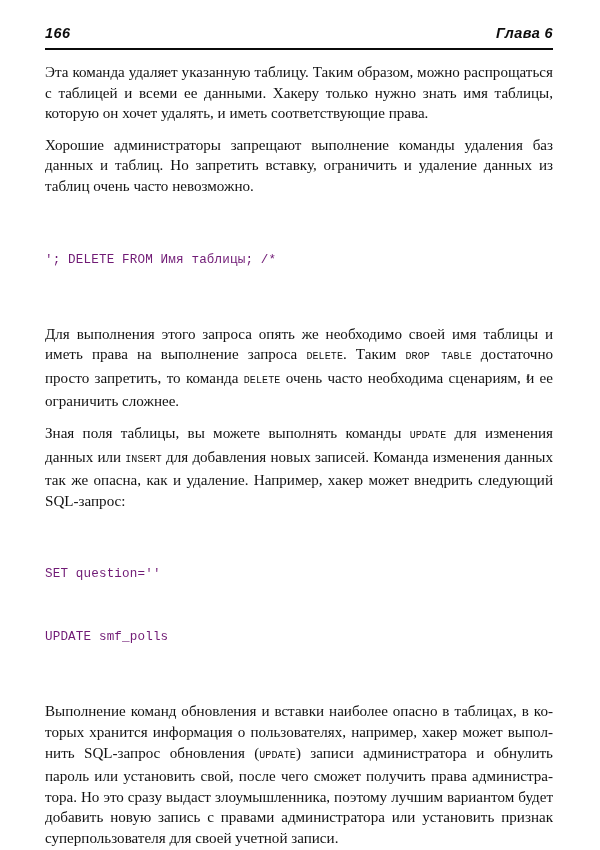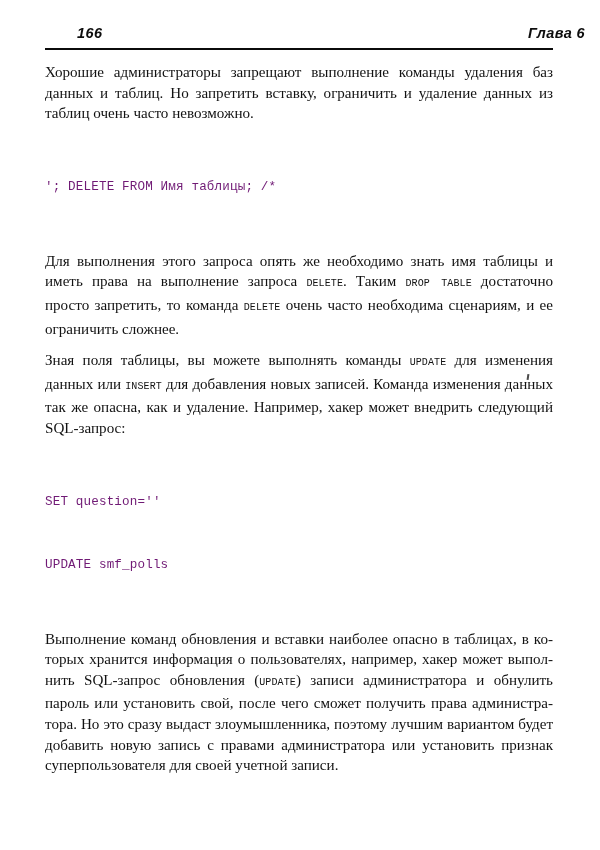--- a/index.html
+++ b/index.html
@@ -31,21 +31,20 @@
     width: 508px;
     display: flex;
     align-items: flex-start;
     justify-content: space-between;
     font-family: "Liberation Sans", "DejaVu Sans", sans-serif;
     font-weight: bold;
     font-style: italic;
     font-size: 14.5px;
     letter-spacing: 0.4px;
     color: #0d0d0d;
-    margin-left: 32px;
   }
   .running-head .folio { line-height: 1; }
   .running-head .chapter { line-height: 1; }
 
   .head-rule {
     position: absolute;
     top: 48px;
     left: 45px;
     width: 508px;
     height: 2.4px;
@@ -108,28 +107,29 @@
 <div class="page">
 
   <div class="running-head">
     <span class="folio">166</span>
     <span class="chapter">Глава 6</span>
   </div>
   <div class="head-rule"></div>
 
   <div class="column">
 
+    <p class="para">Эта команда удаляет указанную таблицу. Таким образом, можно распро­щаться с таблицей и всеми ее данными. Хакеру только нужно знать имя таб­лицы, которую он хочет удалять, и иметь соответствующие права.</p>
 
     <p class="para">Хорошие администраторы запрещают выполнение команды удаления баз данных и таблиц. Но запретить вставку, ограничить и удаление данных из таблиц очень часто невозможно.</p>
 
     <div class="code">
       <span class="cl">'; DELETE FROM Имя таблицы; /*</span>
     </div>
 
-    <p class="para"><span>Для выполнения этого запроса опять же необходимо знать имя таблицы и иметь права на выполнение запроса </span><span class="kw">DELETE</span><span>. Таким </span><span class="kw">DROP TABLE</span><span> достаточно просто запретить, то команда </span><span class="kw">DELETE</span><span> очень часто необходима сценариям, и ее ограничить сложнее.</span></p>
+    <p class="para"><span>Для выполнения этого запроса опять же необходимо своей имя таблицы и иметь права на выполнение запроса </span><span class="kw">DELETE</span><span>. Таким </span><span class="kw">DROP TABLE</span><span> достаточно просто запретить, то команда </span><span class="kw">DELETE</span><span> очень часто необходима сценариям, и ее ограничить сложнее.</span></p>
 
     <p class="para"><span>Зная поля таблицы, вы можете выполнять команды </span><span class="kw">UPDATE</span><span> для изменения данных или </span><span class="kw">INSERT</span><span> для добавления новых записей. Команда изменения дан­ных так же опасна, как и удаление. Например, хакер может внедрить сле­дующий SQL-запрос:</span></p>
 
     <div class="code">
       <span class="cl">SET question=''</span>
       <span class="cl">UPDATE smf_polls</span>
     </div>
 
 
     <p class="para"><span>Выполнение команд обновления и вставки наиболее опасно в таблицах, в ко­торых хранится информация о пользователях, например, хакер может выпол­нить SQL-запрос обновления (</span><span class="kw">UPDATE</span><span>) записи администратора и обнулить пароль или установить свой, после чего сможет получить права администра­тора. Но это сразу выдаст злоумышленника, поэтому лучшим вариантом бу­дет добавить новую запись с правами администратора или установить при­знак суперпользователя для своей учетной записи.</span></p>

